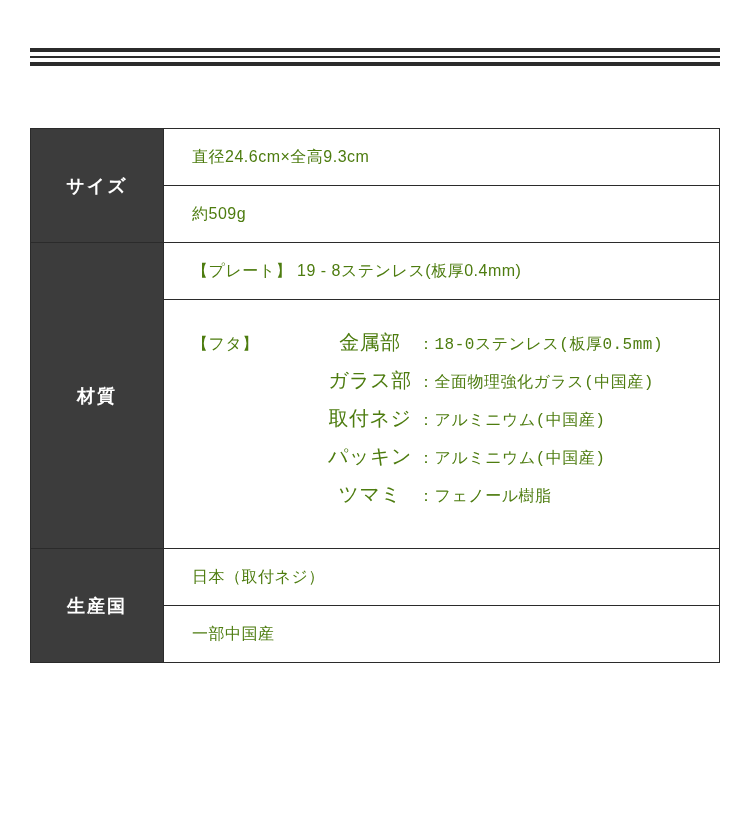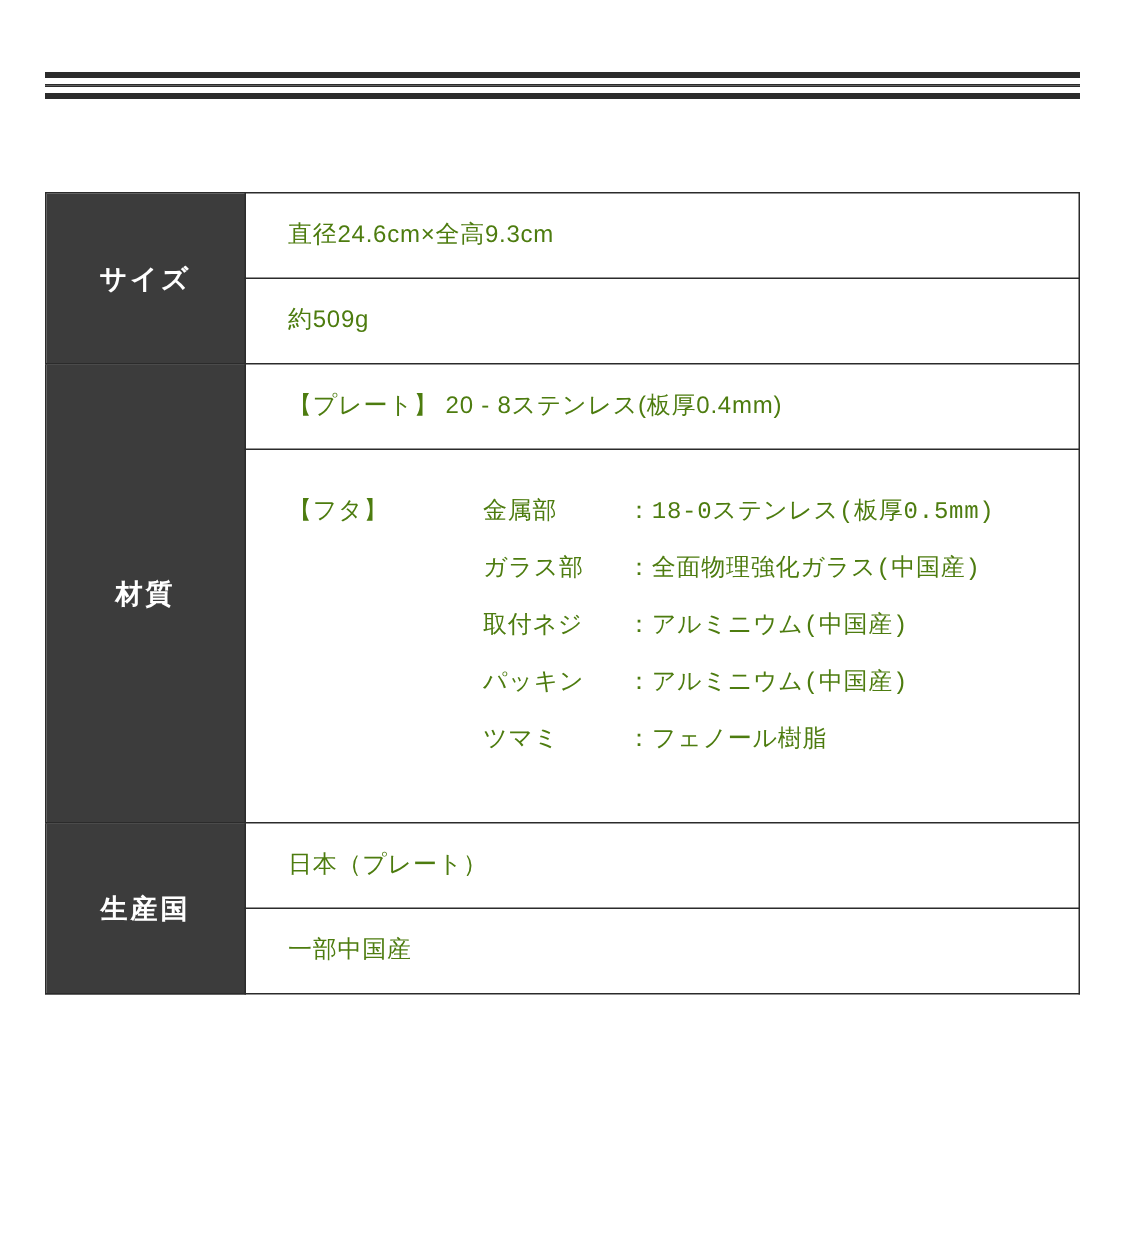--- a/index.html
+++ b/index.html
@@ -117,21 +117,22 @@
     height: 38px;
   }
   .lid-label {
     width: 130px;
     flex: 0 0 130px;
     font-size: 16px;
   }
   .lid-key {
     width: 96px;
     flex: 0 0 96px;
-    font-size: 16px;
+    font-size: 20px;
+    text-align: center;
   }
   .lid-sep {
     flex: 0 0 auto;
     font-size: 16px;
   }
   .lid-val {
     font-size: 16px;
   }
   .lid-row.first .lid-key { }
 </style>
@@ -162,21 +163,21 @@
         <tr class="h-size">
           <th rowspan="2">サイズ</th>
           <td>直径24.6cm×全高9.3cm</td>
         </tr>
         <tr class="h-size">
           <td>約509g</td>
         </tr>
 
         <tr class="h-plate">
           <th rowspan="2">材質</th>
-          <td>【プレート】 20 - 8ステンレス(板厚0.4mm)</td>
+          <td>【プレート】 19 - 8ステンレス(板厚0.4mm)</td>
         </tr>
         <tr class="h-lid">
           <td>
             <div class="lid-block">
               <div class="lid-row first">
                 <span class="lid-label">【フタ】</span>
                 <span class="lid-key">金属部</span>
                 <span class="lid-sep">：</span>
                 <span class="lid-val">18-0ステンレス(板厚0.5mm)</span>
               </div>
@@ -203,21 +204,21 @@
                 <span class="lid-key">ツマミ</span>
                 <span class="lid-sep">：</span>
                 <span class="lid-val">フェノール樹脂</span>
               </div>
             </div>
           </td>
         </tr>
 
         <tr class="h-country">
           <th rowspan="2">生産国</th>
-          <td>日本（プレート）</td>
+          <td>日本（取付ネジ）</td>
         </tr>
         <tr class="h-country">
           <td>一部中国産</td>
         </tr>
       </tbody>
     </table>
   </div>
 
 </div>
 

